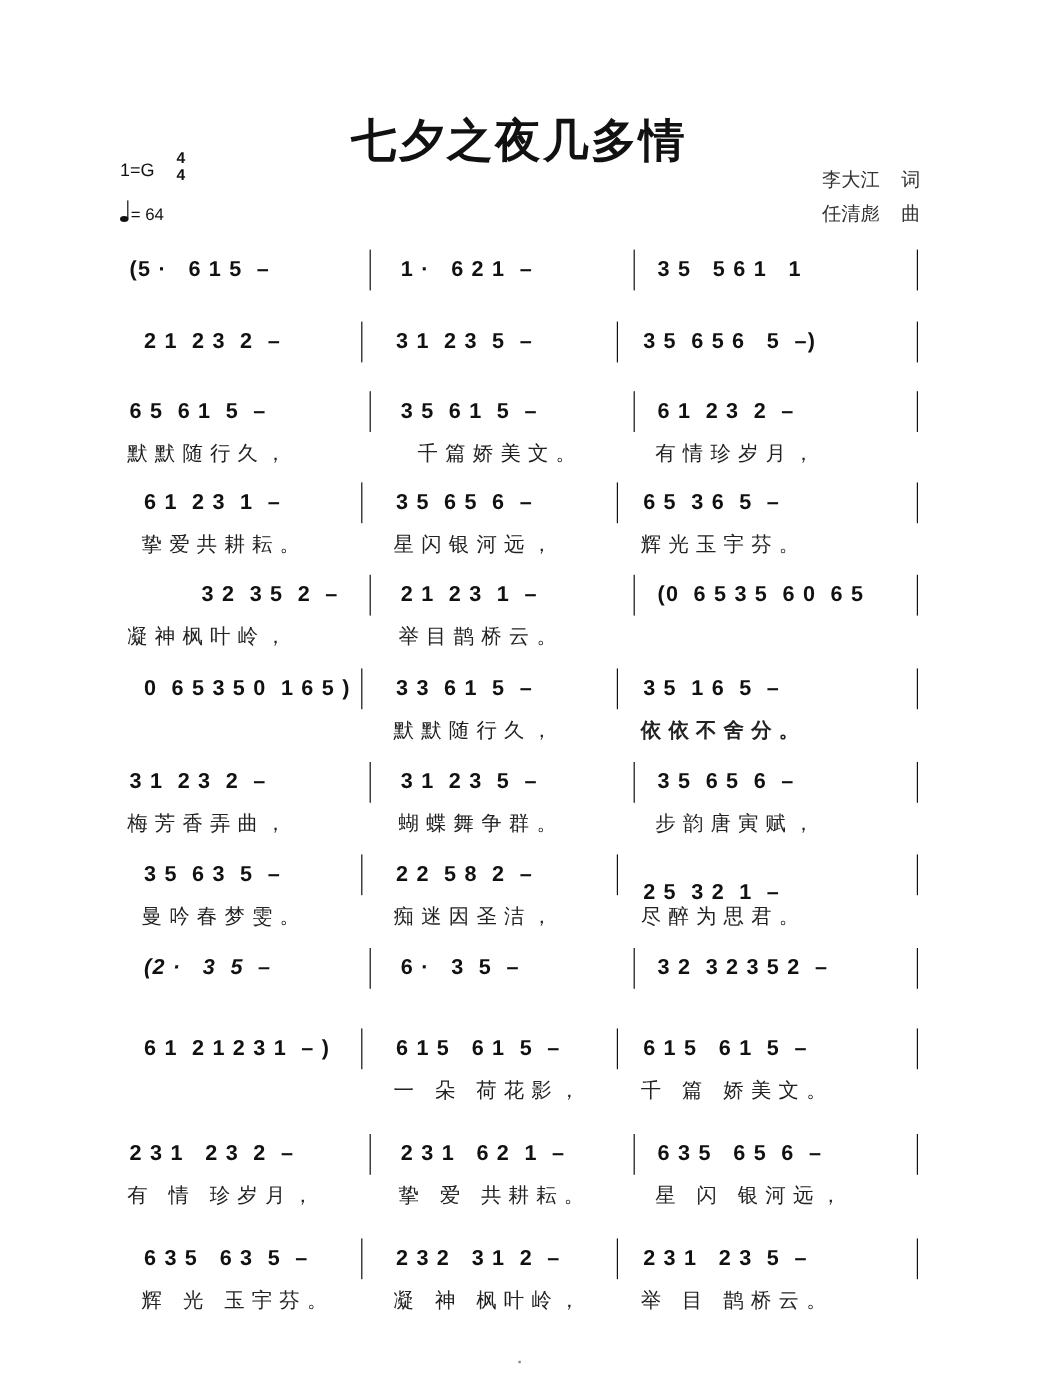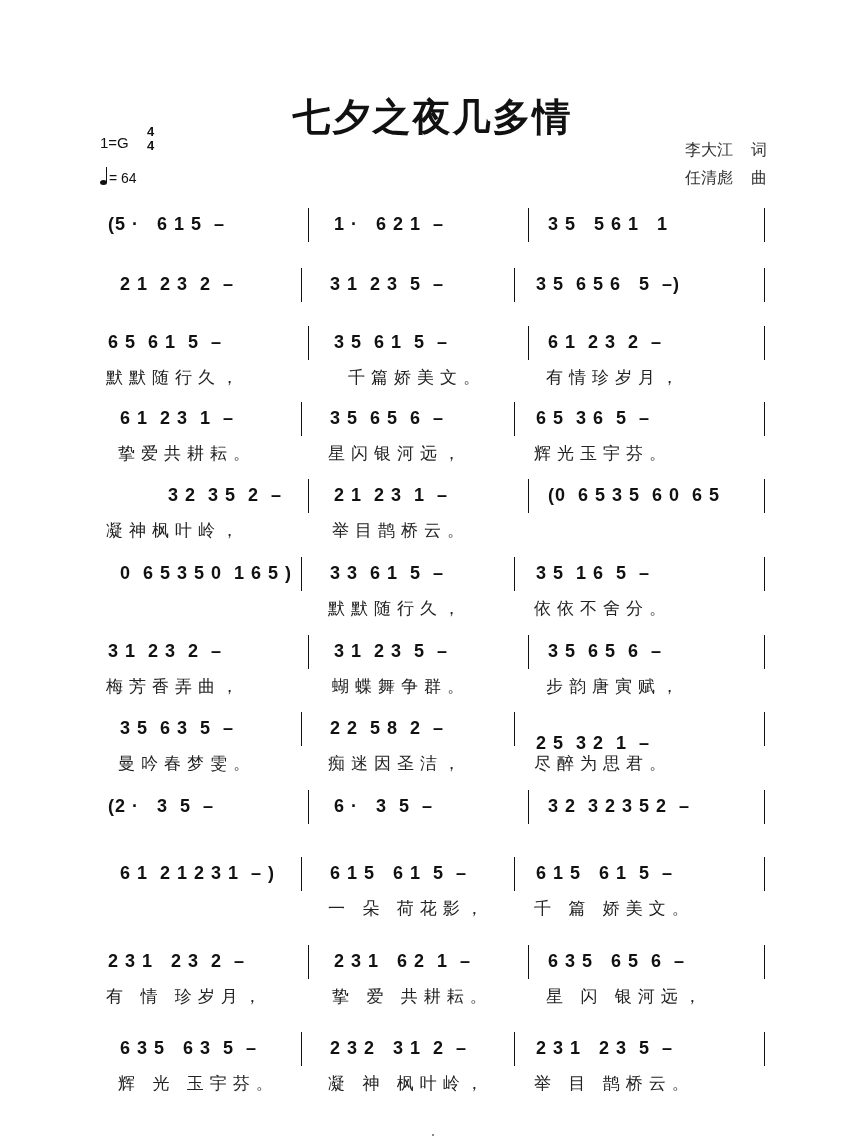--- a/index.html
+++ b/index.html
@@ -106,21 +106,21 @@
     </div>
     <div class="row" style="top: 563px;">
       <div class="bar" style="left: 205px;"></div>
       <div class="bar" style="left: 418px;"></div>
       <div class="bar" style="left: 668px;"></div>
       <div class="notes" style="left: 24px;">0  6 5 3 5 0  1 6 5 )</div>
       <div class="lyr" style="left: 22px;"></div>
       <div class="notes" style="left: 234px;">3 3  6 1  5  –</div>
       <div class="lyr" style="left: 232px;">默默随行久，</div>
       <div class="notes" style="left: 440px;">3 5  1 6  5  –</div>
-      <div class="lyr" style="left: 438px;">依依不舍分。</div>
+      <div class="lyr" style="left: 438px; font-weight: bold;">依依不舍分。</div>
     </div>
     <div class="row" style="top: 641px;">
       <div class="bar" style="left: 212px;"></div>
       <div class="bar" style="left: 432px;"></div>
       <div class="bar" style="left: 668px;"></div>
       <div class="notes" style="left: 12px;">3 1  2 3  2  –</div>
       <div class="lyr" style="left: 10px;">梅芳香弄曲，</div>
       <div class="notes" style="left: 238px;">3 1  2 3  5  –</div>
       <div class="lyr" style="left: 236px;">蝴蝶舞争群。</div>
       <div class="notes" style="left: 452px;">3 5  6 5  6  –</div>
@@ -134,21 +134,21 @@
       <div class="lyr" style="left: 22px;">曼吟春梦雯。</div>
       <div class="notes" style="left: 234px;">2 2  5 8  2  –</div>
       <div class="lyr" style="left: 232px;">痴迷因圣洁，</div>
       <div class="notes" style="left: 440px; margin-top: 15px;">2 5  3 2  1  –</div>
       <div class="lyr" style="left: 438px;">尽醉为思君。</div>
     </div>
     <div class="row" style="top: 796px;">
       <div class="bar" style="left: 212px;"></div>
       <div class="bar" style="left: 432px;"></div>
       <div class="bar" style="left: 668px;"></div>
-      <div class="notes" style="left: 12px;">(2 ·   3  5  –</div>
+      <div class="notes" style="left: 24px; font-style: italic;">(2 ·   3  5  –</div>
       <div class="lyr" style="left: 10px;"></div>
       <div class="notes" style="left: 238px;">6 ·   3  5  –</div>
       <div class="lyr" style="left: 236px;"></div>
       <div class="notes" style="left: 452px;">3 2  3 2 3 5 2  –</div>
       <div class="lyr" style="left: 450px;"></div>
     </div>
     <div class="row" style="top: 863px;">
       <div class="bar" style="left: 205px;"></div>
       <div class="bar" style="left: 418px;"></div>
       <div class="bar" style="left: 668px;"></div>

